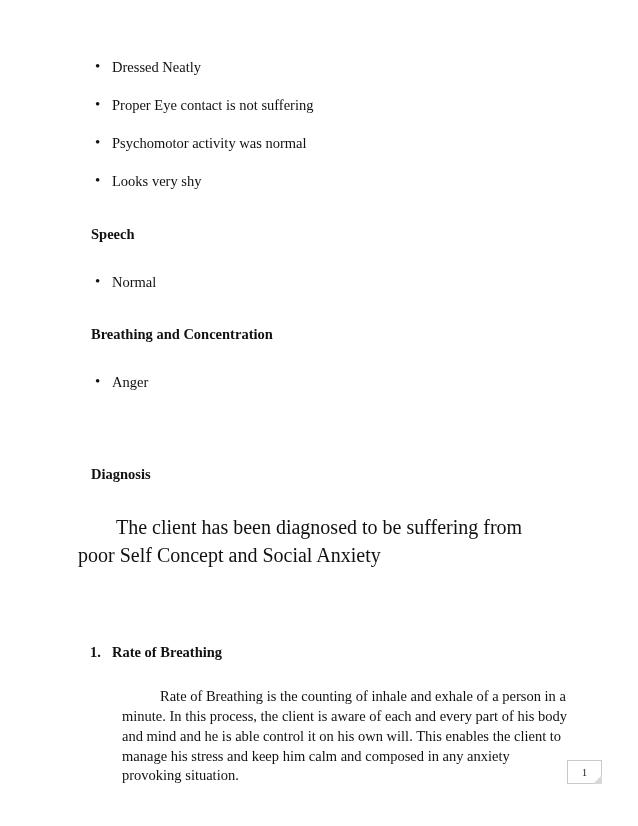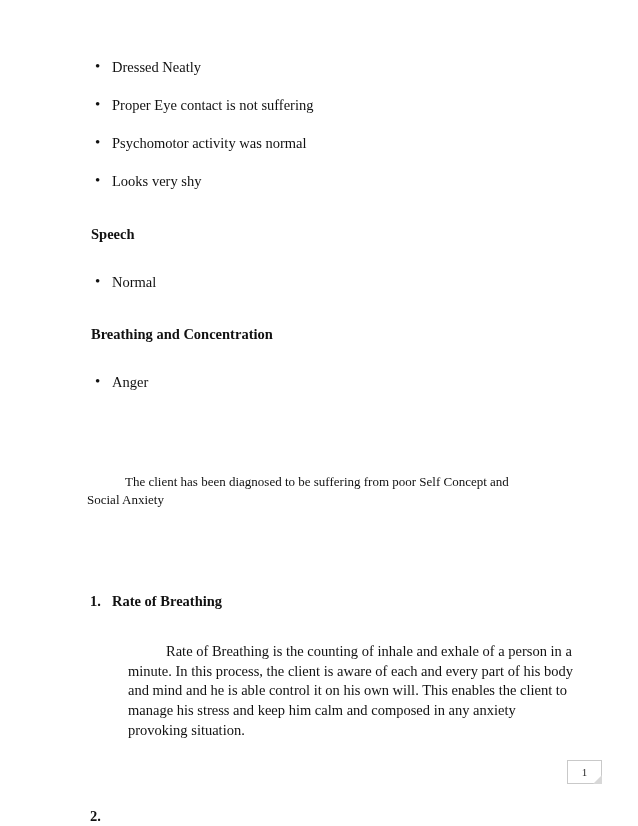--- a/index.html
+++ b/index.html
@@ -55,23 +55,23 @@
   
   .heading {
     font-size: 14.5px;
     font-weight: bold;
     line-height: 1.25;
     margin: 16px;
   }
 
   
   .para {
-    font-size: 13px;
+    font-size: 20px;
     line-height: 1.37;
-    margin: 12px;
+    margin: 3px;
     text-align: left;
   }
   .para.indent-first {
     text-indent: 38px;
   }
 
   
   ol.numbered {
     list-style: none;
     margin: 0;
@@ -89,21 +89,21 @@
     position: absolute;
     left: 15px;
     top: 0;
     font-weight: bold;
   }
   .sub-para {
     font-weight: normal;
     font-size: 14.5px;
     line-height: 1.37;
     text-indent: 38px;
-    margin: 16px;
+    margin: 10px;
     width: 450px;
   }
 
   
   .gap-sm { height: 18px; }
   .gap-xl { height: 58px; }
 
   
   .page-badge {
     position: absolute;
@@ -180,20 +180,21 @@
     <div style="height:14px"></div>
 
     <ul class="bullets">
       <li>
         <span>Anger</span>
       </li>
     </ul>
 
     <div class="gap-xl"></div>
 
+    <h2 class="heading">Diagnosis</h2>
 
     <div style="height:12px"></div>
 
     <p class="para indent-first">The client has been diagnosed to be suffering from poor Self Concept and Social Anxiety</p>
 
     <div class="gap-xl"></div>
 
 
     <div style="height:13px"></div>
 

